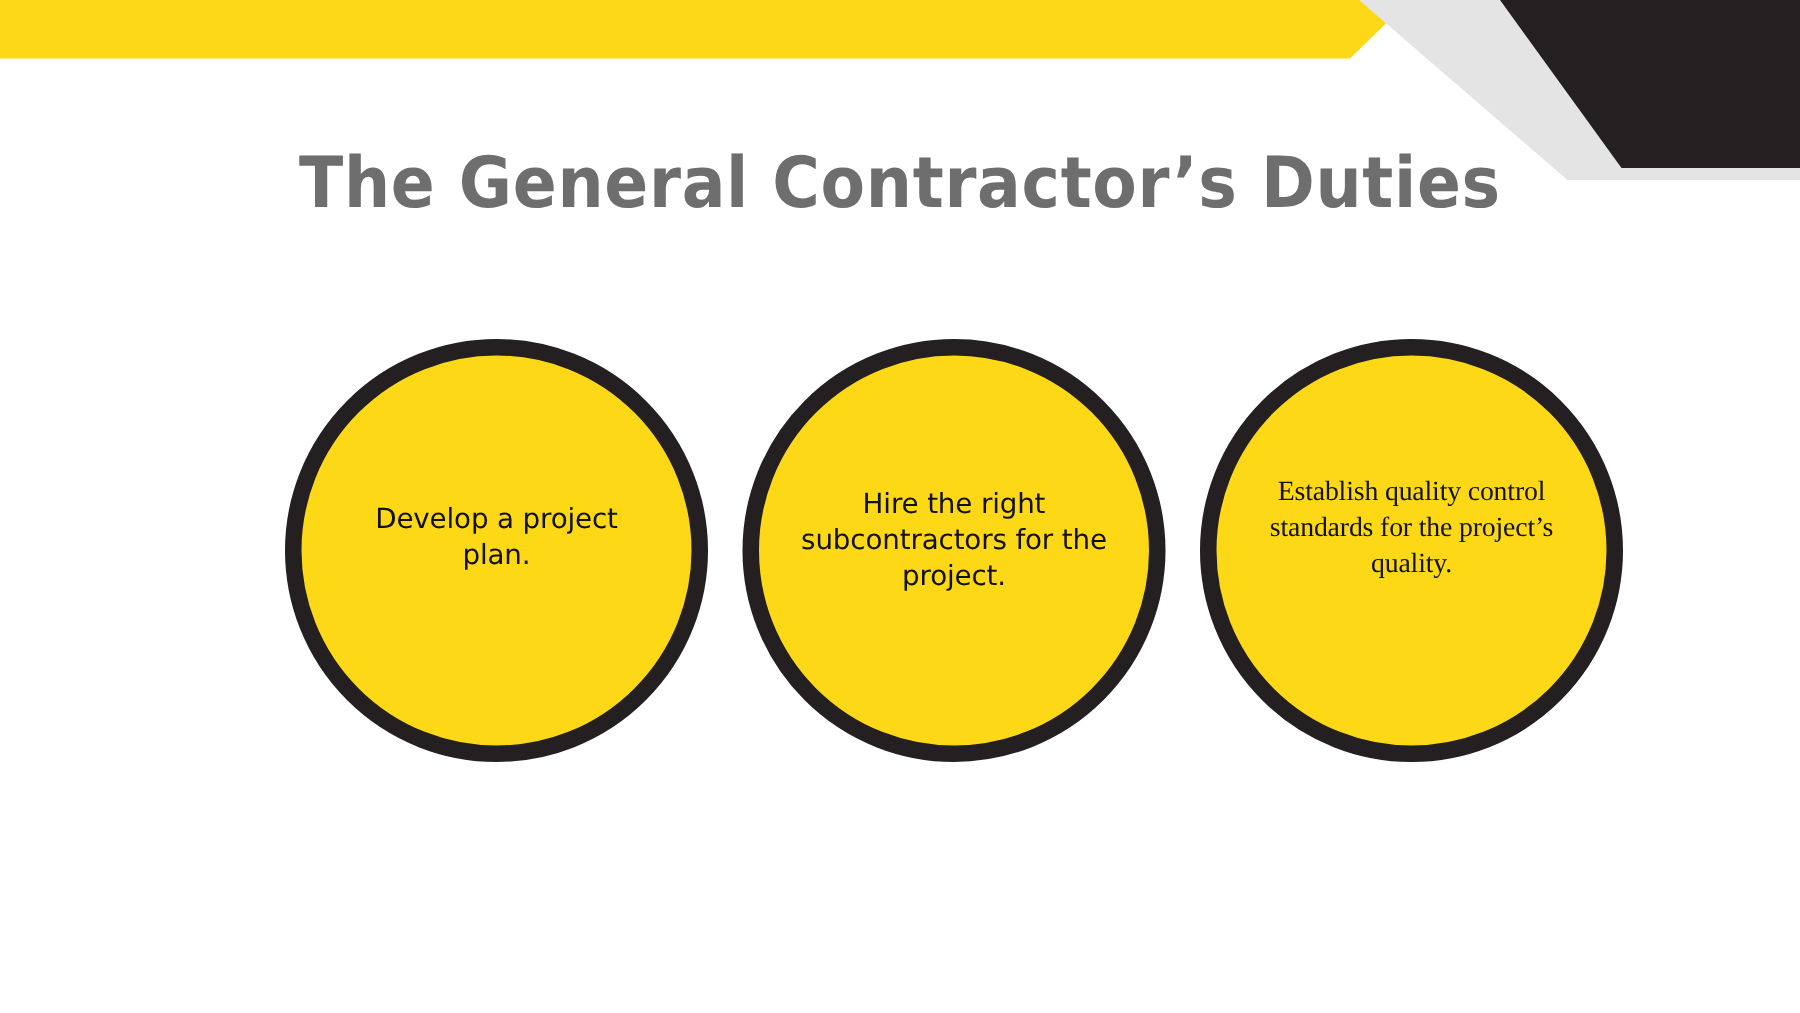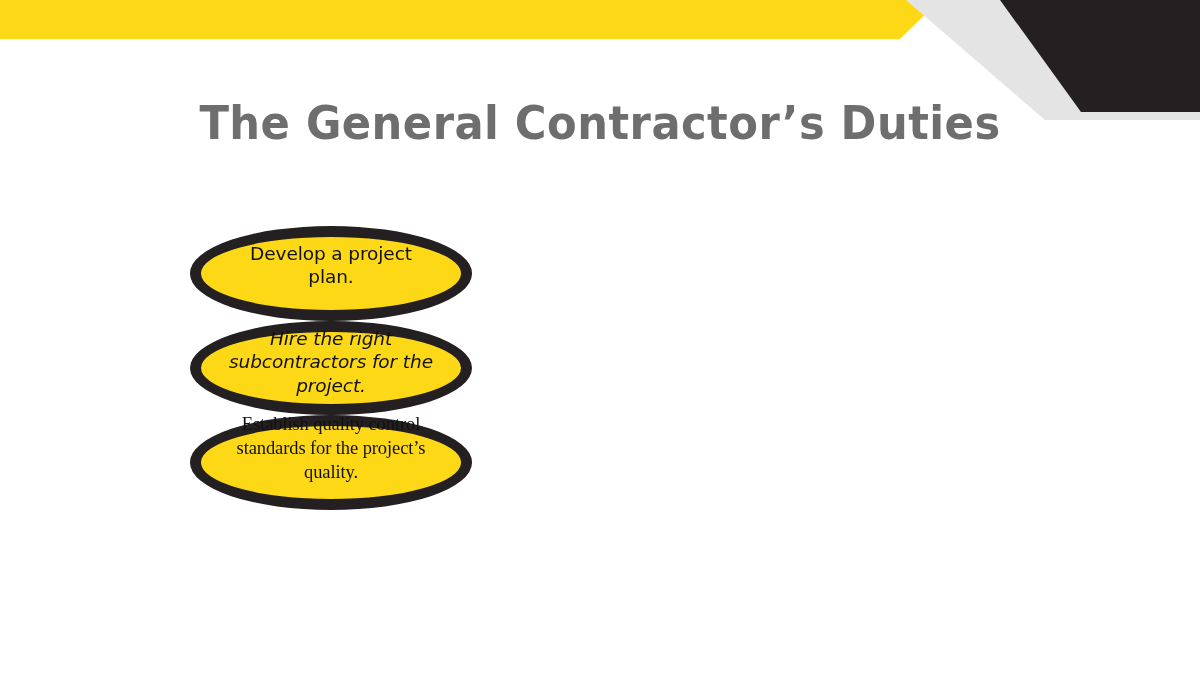--- a/index.html
+++ b/index.html
@@ -55,21 +55,20 @@
   
   .circles {
     position: absolute;
     left: 190px;
     top: 226px;
     width: 892px;
     height: 284px;
     display: flex;
     justify-content: space-between;
     align-items: flex-start;
-    flex-direction: column;
   }
   .circle {
     position: relative;
     width: 282px;
     height: 282px;
     border-radius: 50%;
     background: #fdd817;
     border: 11px solid #241f20;
     box-sizing: border-box;
     display: flex;
@@ -81,21 +80,21 @@
     top: -8px;
     width: 208px;
     text-align: center;
     color: #111111;
     font-family: "DejaVu Sans", sans-serif;
     font-size: 18.5px;
     line-height: 1.28;
     letter-spacing: -0.1px;
     white-space: pre-line;
   }
-  .circle-2 .circle-text { top: -6px; width: 214px; font-style: italic; }
+  .circle-2 .circle-text { top: -6px; width: 214px; }
   .circle-3 .circle-text { top: -14px; width: 214px; font-family: Liberation Serif, serif; }
 </style>
 </head>
 <body>
 
 <div id="slide">
 
   <div class="deco-layer">
     <svg class="deco-svg" viewBox="0 0 1200 675" preserveAspectRatio="none">
 

